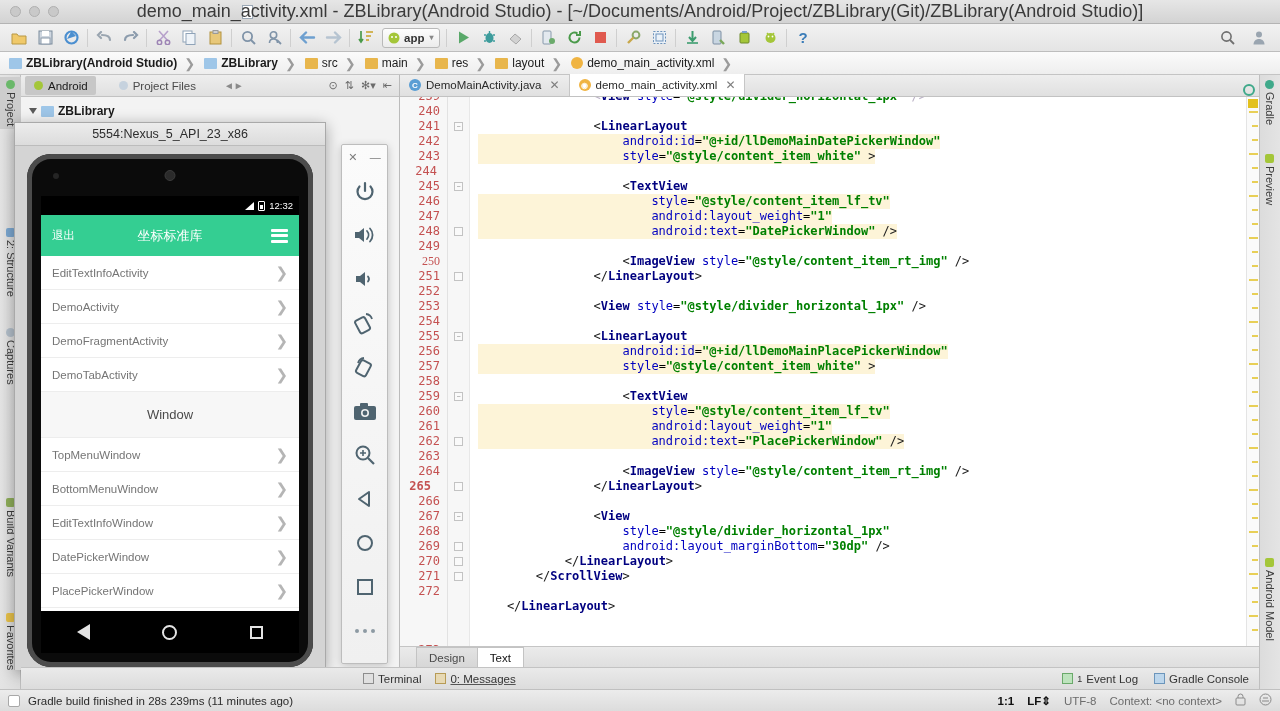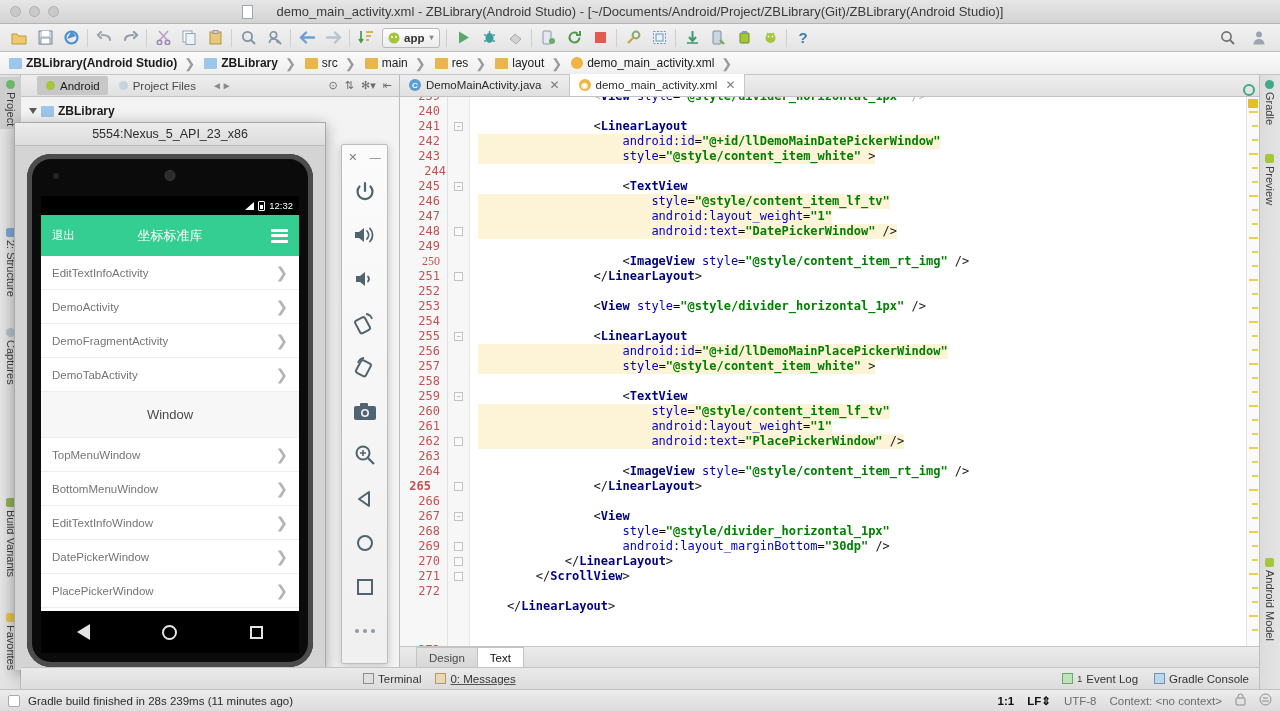--- a/index.html
+++ b/index.html
@@ -17,21 +17,21 @@
   .titlebar {
     position:absolute; top:0; left:0; width:1280px; height:24px;
     background:linear-gradient(#e6e6e6,#d3d3d3);
     border-bottom:1px solid #b4b4b4;
     display:flex; align-items:center;
   }
   .traffic { display:flex; gap:8px; padding-left:10px; }
   .tl { width:11px; height:11px; border-radius:50%; background:#c9c9c9; border:1px solid #b0b0b0; }
   .title-text {
     position:absolute; left:0; right:0; text-align:center;
-    font-size:13px; color:#3a3a3a; white-space:nowrap;
+    font-size:18px; color:#3a3a3a; white-space:nowrap;
   }
   .title-fileicon {
     position:absolute; left:242px; top:5px; width:11px; height:14px;
     background:#fff; border:1px solid #9aa7b5;
   }
 
   
   .toolbar {
     position:absolute; top:24px; left:0; width:1280px; height:28px;
     background:linear-gradient(#f2f2f2,#e4e4e4);
@@ -94,21 +94,21 @@
   .vdot { width:9px; height:9px; border-radius:2px; flex:none; }
 
   
   .projpanel {
     position:absolute; top:75px; left:21px; width:379px; height:615px;
     background:#f3f3f3; border-right:1px solid #bbb;
   }
   .proj-tabs {
     height:22px; background:linear-gradient(#eeeeee,#e0e0e0);
     border-bottom:1px solid #c2c2c2;
-    display:flex; align-items:center; padding-left:16px; gap:2px;
+    display:flex; align-items:center; padding-left:4px; gap:14px;
   }
   .ptab {
     height:19px; display:flex; align-items:center; gap:4px; padding:0 8px;
     font-size:11.5px; color:#4a4a4a; border-radius:2px;
   }
   .ptab.active { background:#c7c7c7; color:#1a1a1a; }
   .ptab-icons { margin-left:auto; display:flex; align-items:center; gap:7px; padding-right:7px; color:#6b6b6b; font-size:11px; }
   .proj-tree { padding:6px 0 0 8px; background:#f3f3f3; height:calc(100% - 22px); }
   .tree-row { display:flex; align-items:center; gap:4px; font-size:12px; padding:1px 0; }
   .tri { width:0;height:0;border-left:4.5px solid transparent;border-right:4.5px solid transparent;border-top:6px solid #5a5a5a; }
@@ -595,21 +595,21 @@
         </div>
     </div>
 
     <div class="code-wrap">
       <div class="gutter" style="position: relative;">
           <div style="position: absolute; right: 7px; top: -8px; height: 15px; line-height: 15px;">239</div>
           <div style="position: absolute; right: 7px; top: 7px; height: 15px; line-height: 15px;">240</div>
           <div style="position: absolute; right: 7px; top: 22px; height: 15px; line-height: 15px;">241</div>
           <div style="position: absolute; right: 7px; top: 37px; height: 15px; line-height: 15px; margin-left: 37px;">242</div>
           <div style="position: absolute; right: 7px; top: 52px; height: 15px; line-height: 15px;">243</div>
-          <div style="position: absolute; right: 1px; top: 67px; height: 15px; line-height: 15px;">244</div>
+          <div style="position: absolute; right: 10px; top: 67px; height: 15px; line-height: 15px;">244</div>
           <div style="position: absolute; right: 7px; top: 82px; height: 15px; line-height: 15px;">245</div>
           <div style="position: absolute; right: 7px; top: 97px; height: 15px; line-height: 15px;">246</div>
           <div style="position: absolute; right: 7px; top: 112px; height: 15px; line-height: 15px;">247</div>
           <div style="position: absolute; right: 7px; top: 127px; height: 15px; line-height: 15px;">248</div>
           <div style="position: absolute; right: 7px; top: 142px; height: 15px; line-height: 15px;">249</div>
           <div style="position: absolute; right: 7px; top: 157px; height: 15px; line-height: 15px; font-family: Liberation Serif, serif;">250</div>
           <div style="position: absolute; right: 7px; top: 172px; height: 15px; line-height: 15px;">251</div>
           <div style="position: absolute; right: 7px; top: 187px; height: 15px; line-height: 15px;">252</div>
           <div style="position: absolute; right: 7px; top: 202px; height: 15px; line-height: 15px;">253</div>
           <div style="position: absolute; right: 7px; top: 217px; height: 15px; line-height: 15px; margin-left: 40px;">254</div>

